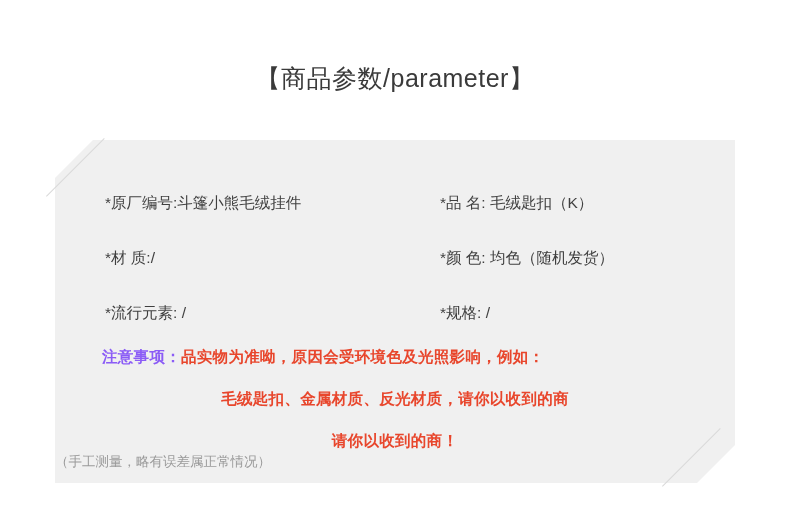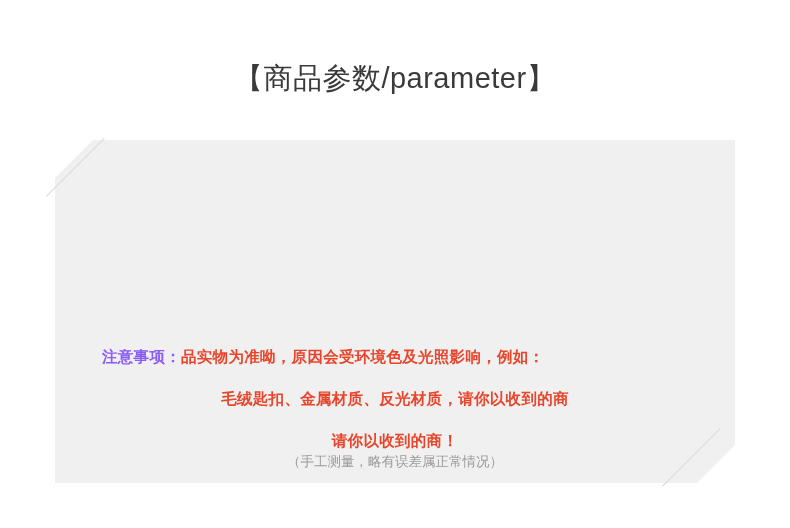--- a/index.html
+++ b/index.html
@@ -23,21 +23,21 @@
     background: #ffffff;
   }
 
   
   .page-title {
     position: absolute;
     top: 60px;
     left: 0;
     width: 790px;
     text-align: center;
-    font-size: 29px;
+    font-size: 25px;
     line-height: 36px;
     letter-spacing: 0.5px;
     color: #3a3a3a;
     font-weight: 400;
     white-space: nowrap;
   }
 
   
   .spec-panel {
     position: absolute;
@@ -120,39 +120,56 @@
   .notice-label {
     color: #8b5cf6;
     font-weight: 700;
   }
 
   .footnote {
     position: absolute;
     left: 55px;
     top: 452px;
     width: 680px;
-    text-align: center;
     font-size: 13.5px;
     line-height: 20px;
     color: #9a9a9a;
     white-space: nowrap;
     font-weight: 400;
   }
 </style>
 </head>
 <body>
 
 <div id="page">
 
   <div class="page-title">【商品参数/parameter】</div>
 
   <div class="spec-panel"></div>
   <div class="bevel-line tl"></div>
   <div class="bevel-line br"></div>
 
+  <div class="spec-rows">
+
+    <div class="spec-row r1">
+      <div class="spec-cell col-left">*原厂编号:斗篷小熊毛绒挂件</div>
+      <div class="spec-cell col-right">*品 名: 毛绒匙扣（K）</div>
+    </div>
+
+    <div class="spec-row r2">
+      <div class="spec-cell col-left">*材 质:/</div>
+      <div class="spec-cell col-right">*颜 色: 均色（随机发货）</div>
+    </div>
+
+    <div class="spec-row r3">
+      <div class="spec-cell col-left">*流行元素: /</div>
+      <div class="spec-cell col-right">*规格: /</div>
+    </div>
+
+  </div>
 
   <div class="notice">
     <div class="notice-line first">
       <span class="notice-label">注意事项：</span><span>品实物为准呦，原因会受环境色及光照影响，例如：</span>
     </div>
     <div class="notice-line">毛绒匙扣、金属材质、反光材质，请你以收到的商</div>
     <div class="notice-line">请你以收到的商！</div>
   </div>
 
   <div class="footnote">（手工测量，略有误差属正常情况）</div>

